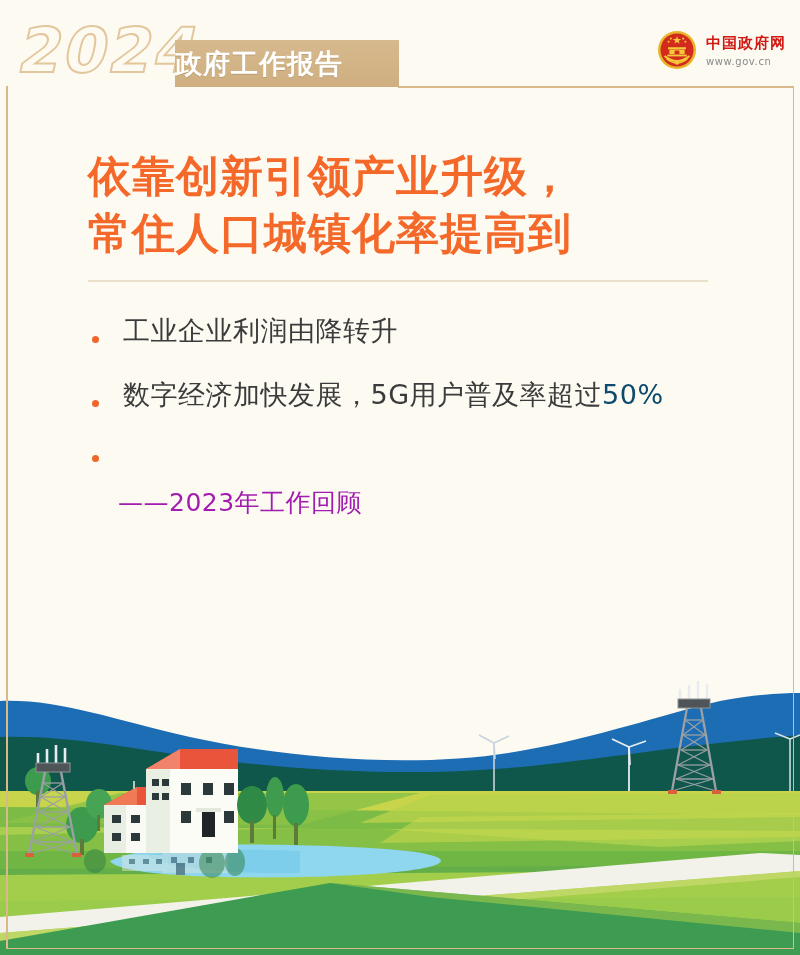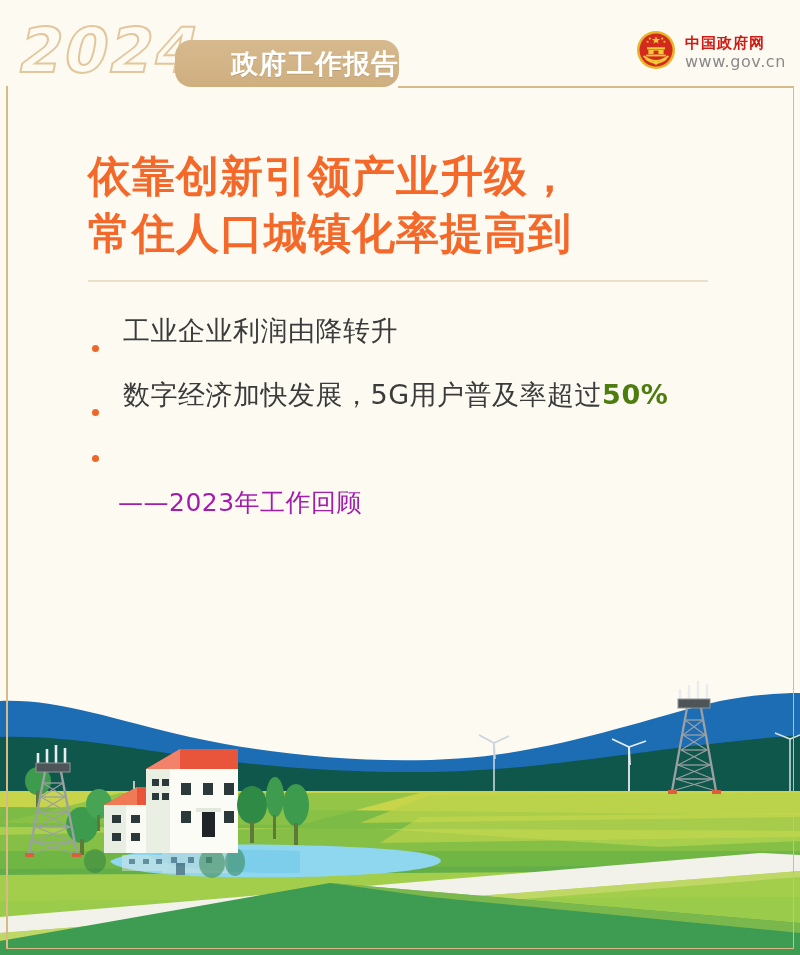--- a/index.html
+++ b/index.html
@@ -43,70 +43,70 @@
     -webkit-text-stroke:2px #E3C79C;
     transform:skewX(-12deg);
     line-height:62px;
     user-select:none;
   }
 
   .banner{
     position:absolute; left:175px; top:40px;
     width:224px; height:47px;
     background:linear-gradient(180deg,#D6B98E 0%,#CFAF80 100%);
-    display:flex; align-items:center; justify-content:flex-end;border-radius:16px;
+    display:flex; align-items:center; justify-content:flex-start;
   }
   .banner-text{
     color:#FFFFFF; font-size:27px; font-weight:bold;
     letter-spacing:1px; line-height:27px;
     text-shadow:0 1px 0 rgba(120,90,50,.25);
   }
 
   .brand{
     position:absolute; right:14px; top:30px;
     display:flex; align-items:center; gap:9px;
   }
   .emblem{ width:40px; height:40px; display:block; }
   .brand-texts{ display:flex; flex-direction:column; gap:2px; }
   .brand-name{
     font-size:15px; font-weight:bold; color:#CF1A14;
     letter-spacing:1px; line-height:22px;
   }
   .brand-url{
-    font-size:16px; color:#8A8A8A; letter-spacing:.6px; line-height:12px;
+    font-size:10px; color:#8A8A8A; letter-spacing:.6px; line-height:12px;
   }
 
   
   .content{ position:absolute; left:0; top:88px; width:800px; z-index:5; }
 
   .headline{
     margin:60px 0 8px 88px; width:640px;
     color:#F4692A; font-weight:bold;
     font-size:43px; line-height:57px; letter-spacing:1px;
   }
   .headline span{ display:block; }
 
   .divider{
     margin:18px 0 0 88px; width:620px; height:2px;
     background:#EADFC8;
   }
 
   .bullets{ margin:28px 0 0 88px; width:660px; list-style:none; }
   .bullet{
-    display:flex; align-items:flex-end;
+    display:flex; align-items:center;
     margin-bottom:22px;
   }
   .dot{
     flex:0 0 auto; width:7px; height:7px; border-radius:50%;
     background:#F0662A; margin:17px 24px 0 4px;
   }
   .bullet-text{
     font-size:27px; line-height:42px; color:#3B3B3B; letter-spacing:.5px;
   }
-  .hl{ color:#4d7c0f; font-weight:bold; }
+  .hl{ color:#0c4a6e; font-weight:normal; }
 
   .caption{
     margin:2px 0 0 118px;
     font-size:25px; line-height:38px; color:#a21caf; letter-spacing:.5px;
   }
 
   
   .scene{
     position:absolute; left:0; bottom:0; width:800px; height:290px; z-index:3;
   }

